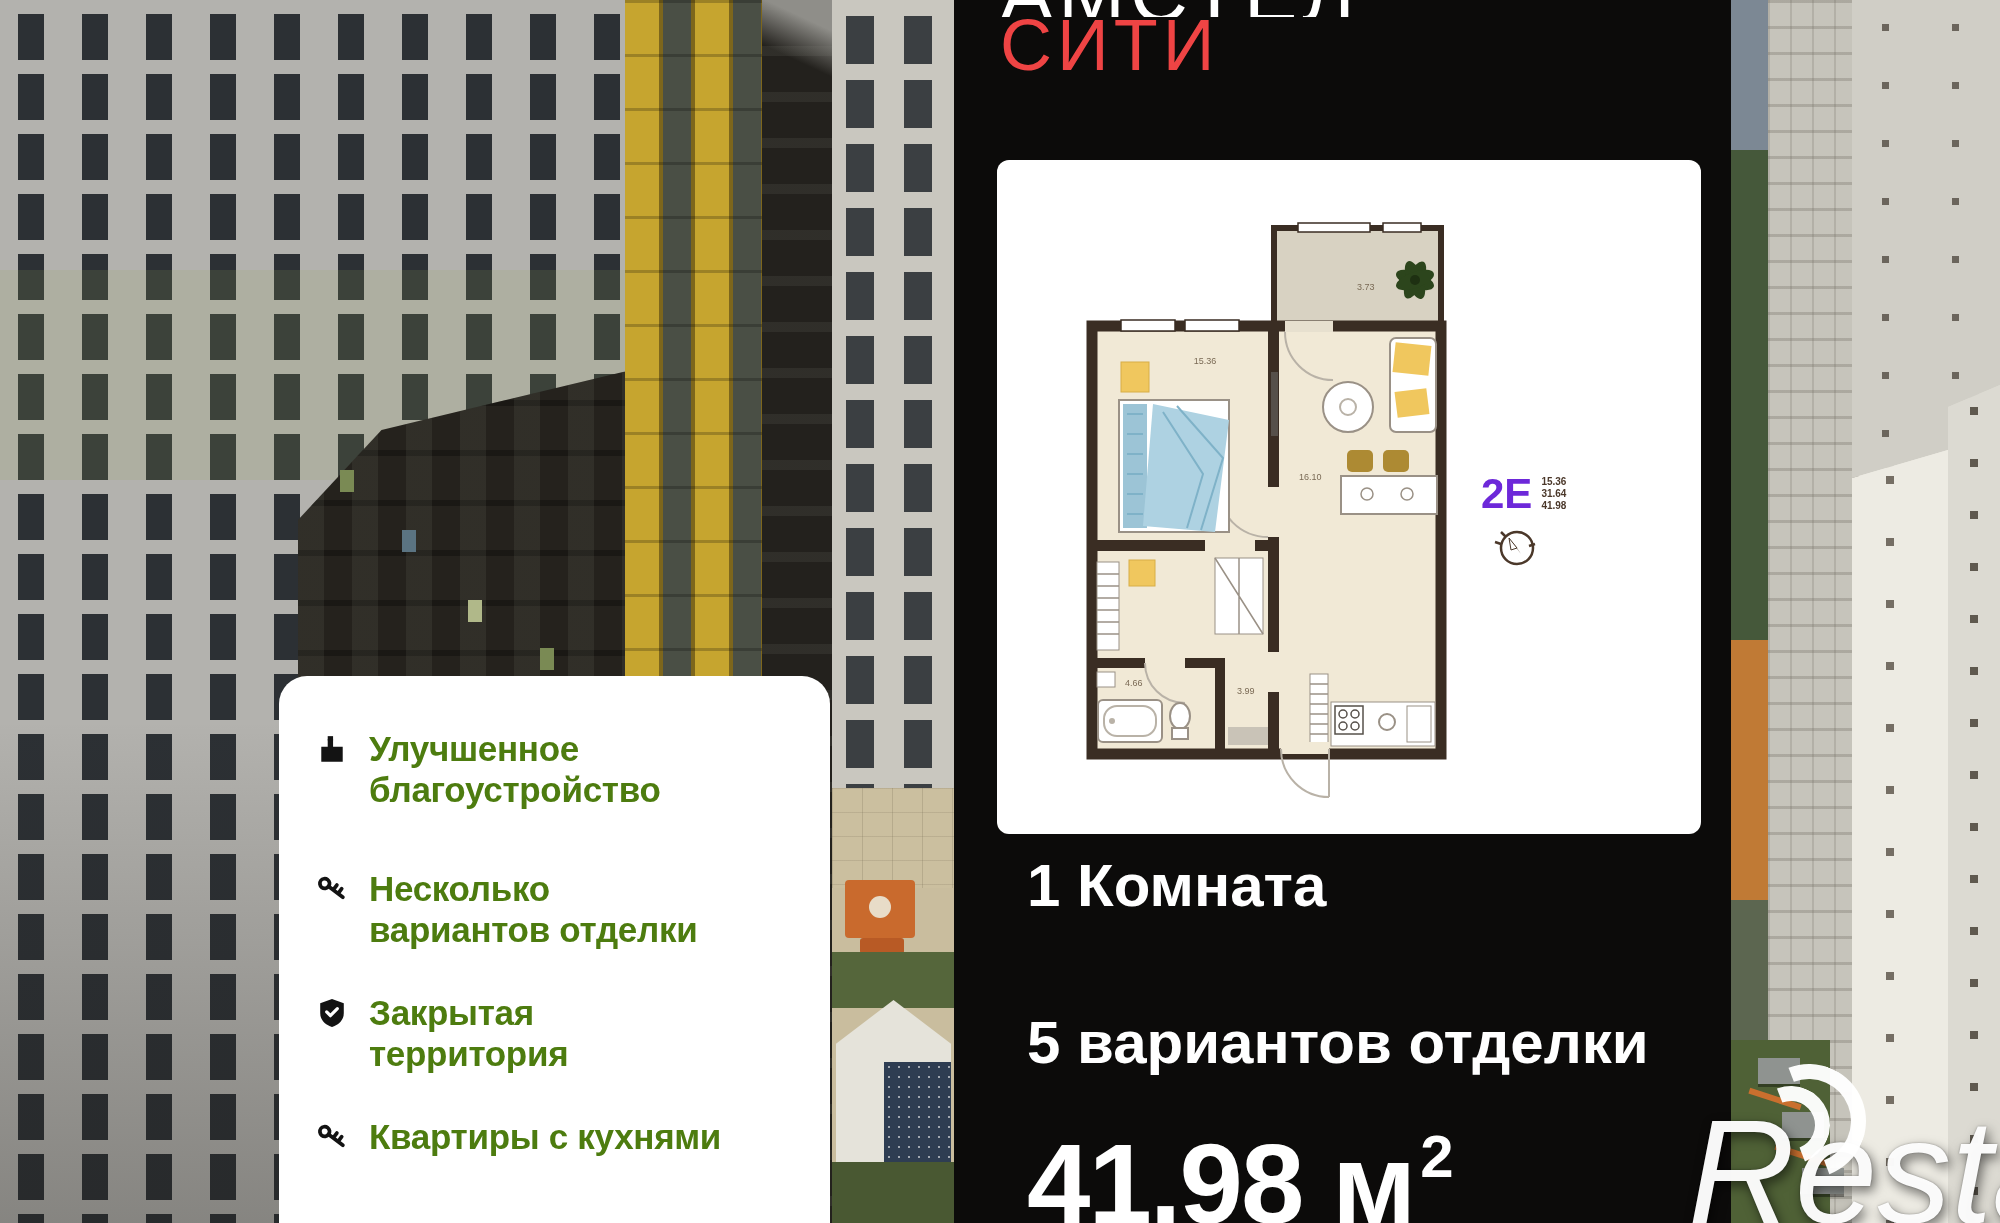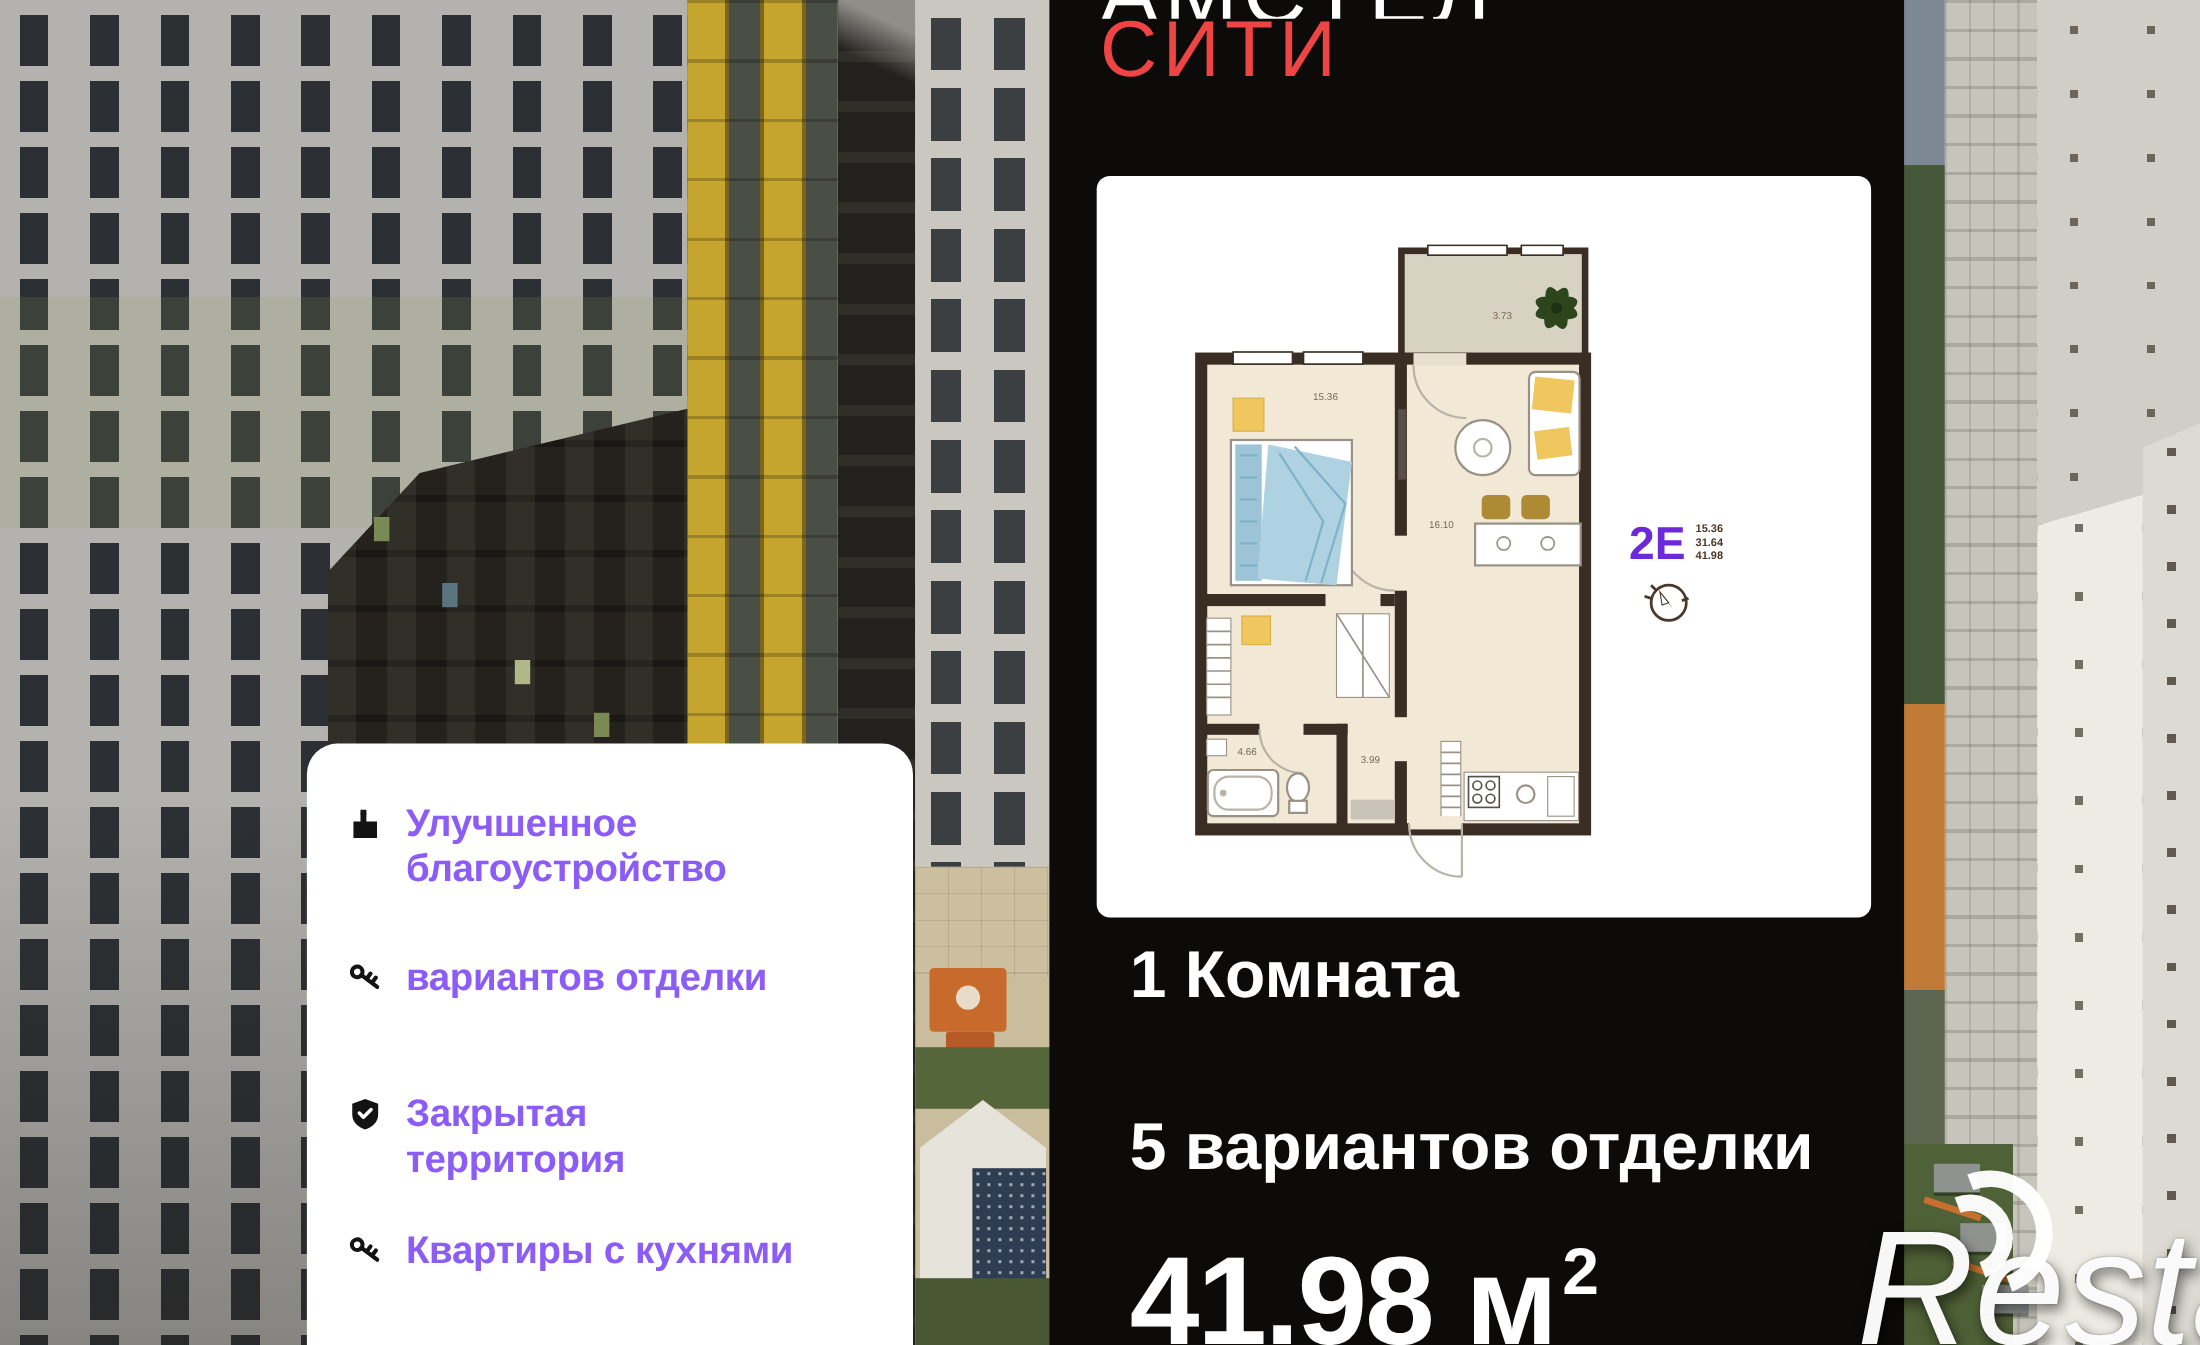--- a/index.html
+++ b/index.html
@@ -95,21 +95,21 @@
   .compass{position:absolute;left:492px;top:360px;}
 
   .sum1{position:absolute;left:73px;top:851px;font-size:60px;font-weight:700;color:#fff;}
   .sum2{position:absolute;left:73px;top:1008px;font-size:60px;font-weight:700;color:#fff;}
   .sum3{position:absolute;left:73px;top:1118px;font-size:114px;font-weight:700;color:#fff;letter-spacing:-2px;white-space:nowrap;}
   .sum3 .sup{font-size:60px;position:relative;top:-46px;margin-left:6px;}
 
   
   .feat-card{position:absolute;left:279px;top:676px;width:551px;height:600px;background:#fff;border-radius:28px;z-index:30;}
   .feat{position:absolute;left:38px;display:flex;gap:22px;}
-  .feat .txt{font-size:35px;line-height:41px;font-weight:700;color:#8b5cf6;letter-spacing:-.3px;}
+  .feat .txt{font-size:35px;line-height:41px;font-weight:700;color:#4d7c0f;letter-spacing:-.3px;}
   .feat .ic{margin-top:5px;flex:0 0 auto;}
   .f1{top:52px;} .f2{top:192px;} .f3{top:316px;} .f4{top:440px;}
 
   
   .restate{position:absolute;left:1688px;top:1098px;z-index:40;color:rgba(255,255,255,.97);
     font-size:148px;line-height:148px;font-style:italic;font-weight:400;white-space:nowrap;
     text-shadow:3px 5px 12px rgba(0,0,0,.55),0 0 2px rgba(0,0,0,.35);}
   .restate .arc{position:absolute;border:15px solid rgba(0,0,0,0);border-radius:50%;
     border-top-color:rgba(255,255,255,.97);border-right-color:rgba(255,255,255,.97);}
   .arc1{width:48px;height:48px;left:64px;top:-12px;transform:rotate(24deg);}
@@ -286,20 +286,21 @@
       </div>
     </div>
     <div class="feat f2">
       <svg class="ic" width="30" height="32" viewBox="0 0 28 28">
         <g transform="rotate(-8 14 14)">
           <circle cx="8" cy="8" r="4.5" fill="none" stroke="#131313" stroke-width="3.5"></circle>
           <path d="M11 11 L23 23 M19 19 L23 15 M15 15 L19 11" stroke="#131313" stroke-width="3.5" stroke-linecap="round"></path>
         </g>
       </svg>
       <div class="txt">
+        <div>Несколько</div>
         <div>вариантов отделки</div>
       </div>
     </div>
     <div class="feat f3">
       <svg class="ic" width="30" height="32" viewBox="0 0 28 28">
         <path d="M14 1 L25 5 V14 c0 7 -5 11 -11 13 C8 25 3 21 3 14 V5 z" fill="#131313"></path>
         <path d="M9 13 l3.5 3.5 L19 10" fill="none" stroke="#fff" stroke-width="3" stroke-linecap="round" stroke-linejoin="round"></path>
       </svg>
       <div class="txt">
         <div>Закрытая</div>

